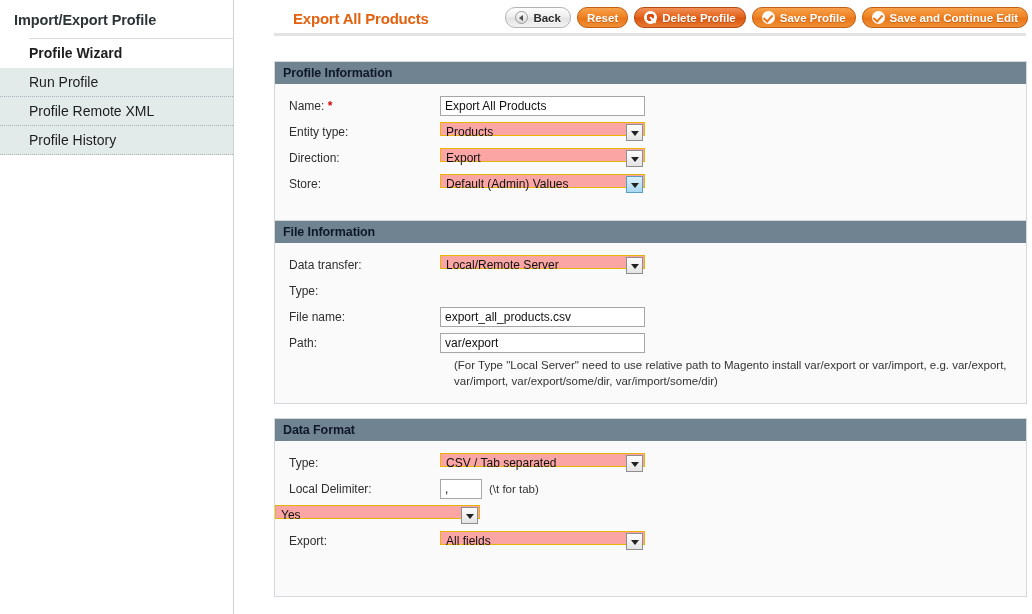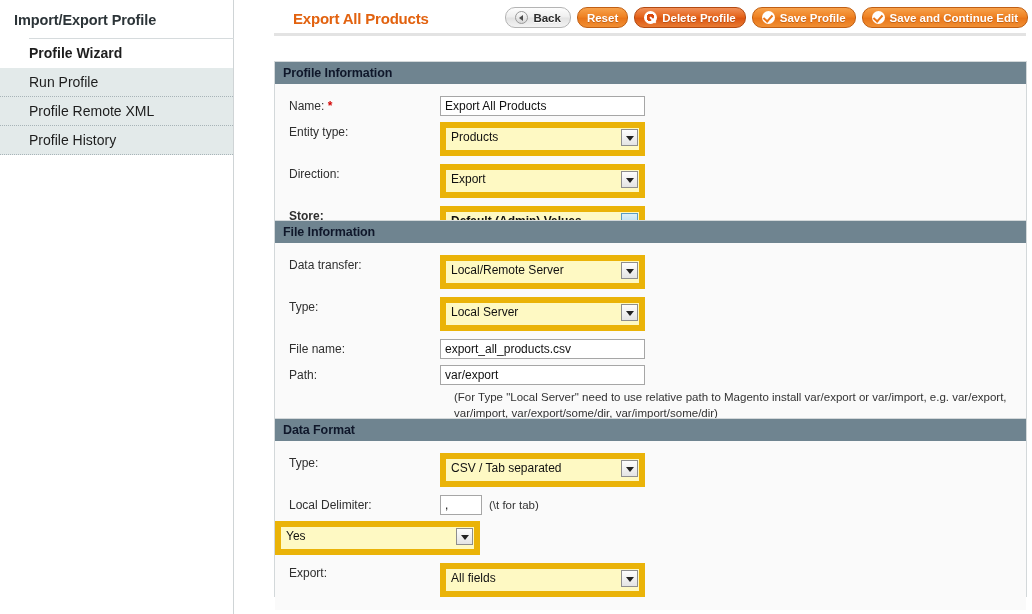--- a/index.html
+++ b/index.html
@@ -229,23 +229,23 @@
     padding: 0 4px;
     outline: none;
   }
   .txt.w205 { width: 205px; }
   .txt.w42  { width: 42px; }
 
   .sel {
     position: relative;
     display: inline-block;
     width: 205px;
-    height: 34px;
-    border: 6px solid #eab308;
-    background: #fef9c3;
+    height: 14px;
+    border: 1px solid #eab308;
+    background: #fca5a5;
     cursor: pointer;
   }
   .sel .sel-val {
     position: absolute;
     left: 5px; top: 0;
     right: 22px;
     line-height: 19px;
     font-size: 12px;
     color: #111111;
     white-space: nowrap;
@@ -361,21 +361,21 @@
         <div class="frow">
           <div class="flabel">Direction:</div>
           <div class="fctl">
             <div class="sel">
               <span class="sel-val">Export</span>
               <span class="sel-arrow"></span>
             </div>
           </div>
         </div>
 
-        <div class="frow" style="margin-bottom:16px;font-weight:bold;">
+        <div class="frow" style="margin-bottom:16px;">
           <div class="flabel">Store:</div>
           <div class="fctl">
             <div class="sel focused">
               <span class="sel-val">Default (Admin) Values</span>
               <span class="sel-arrow"></span>
             </div>
           </div>
         </div>
 
       </div>
@@ -390,26 +390,20 @@
           <div class="fctl">
             <div class="sel">
               <span class="sel-val">Local/Remote Server</span>
               <span class="sel-arrow"></span>
             </div>
           </div>
         </div>
 
         <div class="frow">
           <div class="flabel">Type:</div>
-          <div class="fctl">
-            <div class="sel">
-              <span class="sel-val">Local Server</span>
-              <span class="sel-arrow"></span>
-            </div>
-          </div>
         </div>
 
         <div class="frow">
           <div class="flabel">File name:</div>
           <div class="fctl">
             <input class="txt w205" type="text" value="export_all_products.csv" style="">
           </div>
         </div>
 
         <div class="frow" style="margin-bottom:0;">

